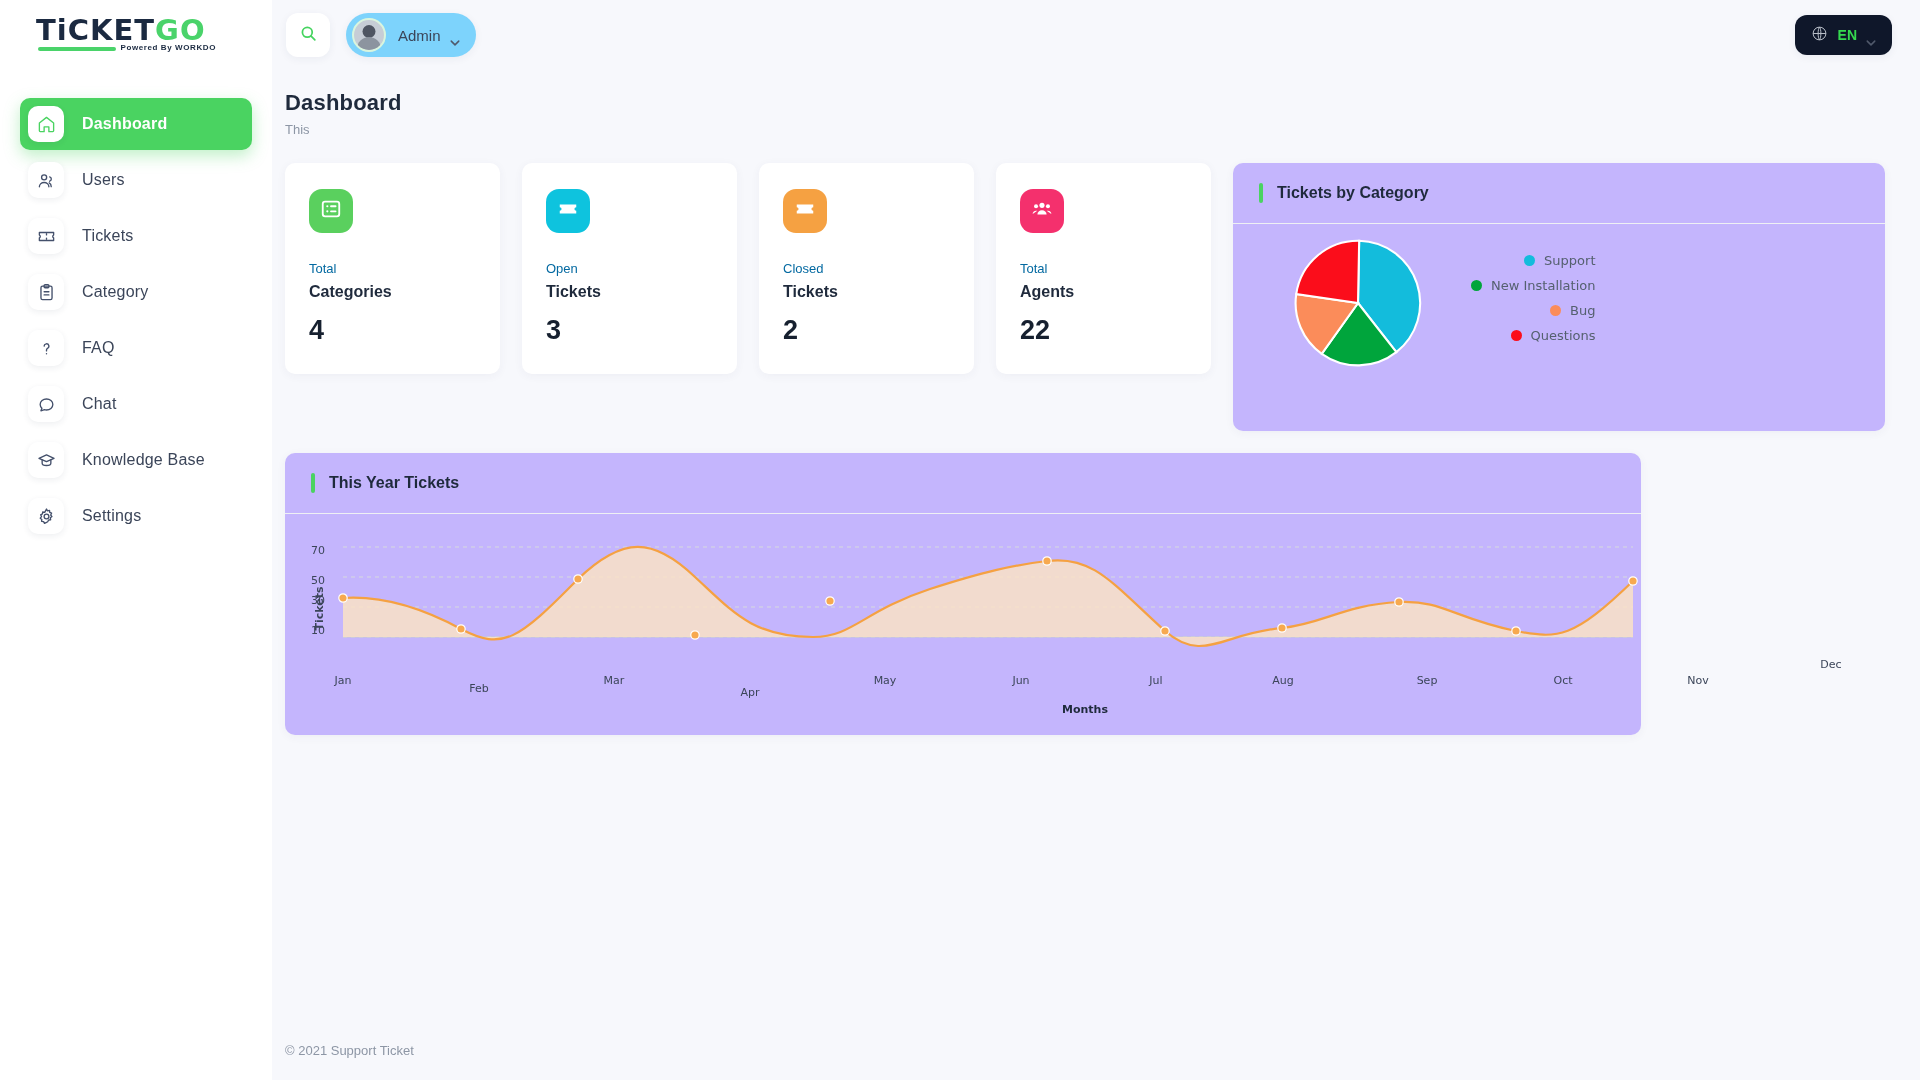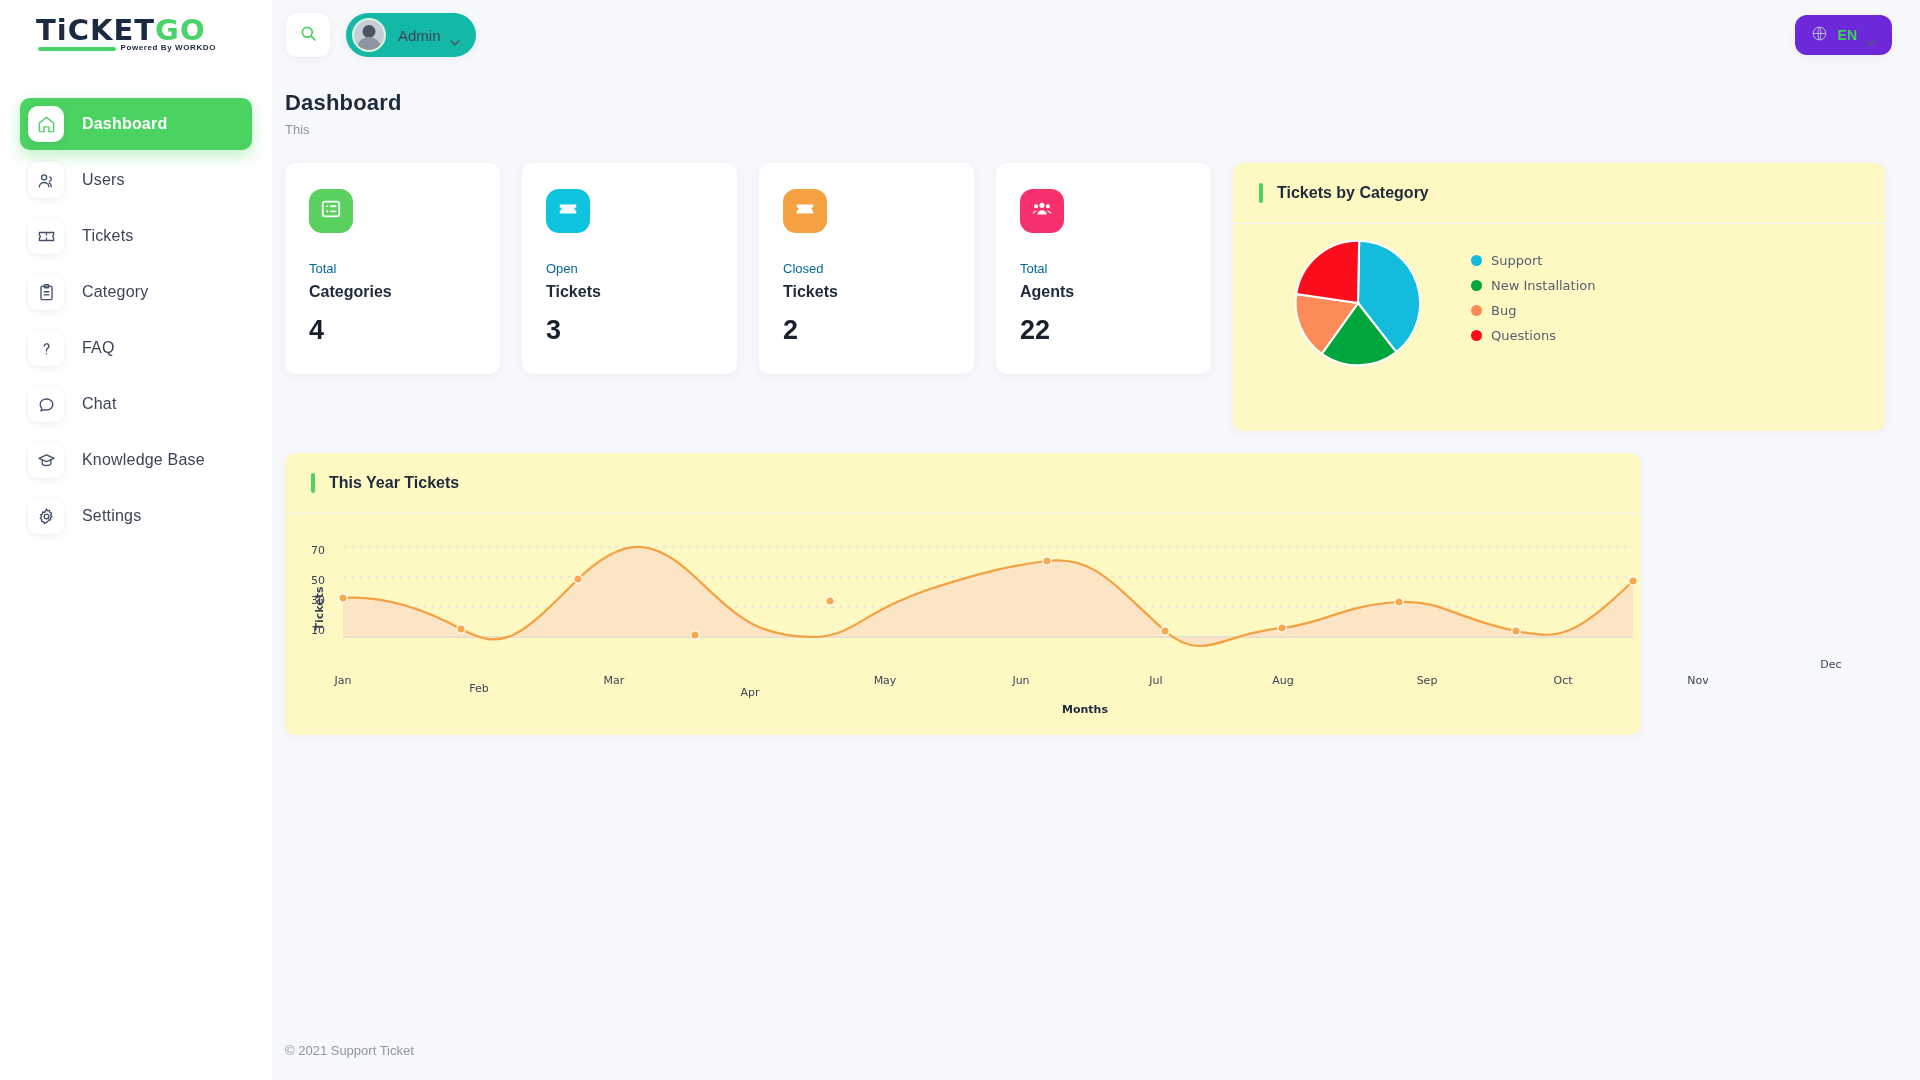--- a/index.html
+++ b/index.html
@@ -60,38 +60,38 @@
     position: absolute; left: 272px; top: 0; right: 0; height: 70px;
     display: flex; align-items: center; padding: 0 28px 0 14px;
   }
   .icon-btn {
     width: 44px; height: 44px; border-radius: 12px; background: #fff;
     display: flex; align-items: center; justify-content: center;
     box-shadow: 0 2px 8px rgba(40,50,80,.06); cursor: pointer; border: none;
   }
   .icon-btn svg { width: 19px; height: 19px; stroke: #45d45f; fill: none; stroke-width: 2.2; }
   .user-chip {
-    margin-left: 16px; height: 44px; border-radius: 24px; background: #14b8a6;
+    margin-left: 16px; height: 44px; border-radius: 24px; background: #7dd3fc;
     display: flex; align-items: center; padding: 0 16px 0 6px;
     box-shadow: 0 2px 8px rgba(40,50,80,.06); cursor: pointer;
   }
   .avatar {
     width: 34px; height: 34px; border-radius: 50%; overflow: hidden;
     background: #c6cdd6; border: 2px solid #d9f5de; position: relative; flex: none;
   }
   .avatar .head { position:absolute; left:50%; top:5px; width:13px; height:13px;
     border-radius:50%; background:#4e5562; transform:translateX(-50%); }
   .avatar .body { position:absolute; left:50%; bottom:-3px; width:24px; height:16px;
     border-radius:12px 12px 0 0; background:#8c949f; transform:translateX(-50%); }
   .user-name { margin-left: 12px; font-size: 15px; color: #3b4559; }
   .chev { margin-left: 9px; width: 10px; height: 6px; }
   .chev svg { width: 10px; height: 6px; stroke: #50596b; stroke-width: 2; fill: none; }
   .spacer { flex: 1; }
   .lang-chip {
-    height: 40px; border-radius: 12px; background: #6d28d9; display: flex;
+    height: 40px; border-radius: 12px; background: #0f172a; display: flex;
     align-items: center; padding: 0 16px; box-shadow: 0 2px 8px rgba(40,50,80,.06);
     cursor: pointer;
   }
   .globe svg { width: 17px; height: 17px; stroke: #b9bfc9; fill: none; stroke-width: 1.4; }
   .lang-code { margin-left: 10px; font-size: 14px; color: #35d94f; font-weight: bold; }
 
   
   .main { position: absolute; left: 272px; top: 70px; right: 0; bottom: 0; padding: 20px 28px 0 13px; }
   .page-title { font-size: 22px; color: #1f2a3c; font-weight: bold; letter-spacing: .2px; }
   .breadcrumb { margin-top: 6px; font-size: 13px; color: #8d96a5; }
@@ -105,30 +105,30 @@
   .stat-icon {
     width: 44px; height: 44px; border-radius: 13px;
     display: flex; align-items: center; justify-content: center;
   }
   .stat-icon svg { width: 22px; height: 22px; fill: #fff; }
   .stat-sub { margin-top: 28px; font-size: 13px; color: #0369a1; }
   .stat-name { margin-top: 7px; font-size: 16px; color: #1f2a3c; font-weight: bold; }
   .stat-value { margin-top: 14px; font-size: 27px; color: #16202f; font-weight: bold; }
 
   .card {
-    background: #fef9c3; border-radius: 10px; box-shadow: 0 2px 10px rgba(50,60,90,.05);
+    background: #c4b5fd; border-radius: 10px; box-shadow: 0 2px 10px rgba(50,60,90,.05);
   }
   .card-head { padding: 20px 26px; display: flex; align-items: center; border-bottom: 1px solid #eef0f4; }
   .accent-bar { width: 4px; height: 20px; background: #4ad361; border-radius: 2px; margin-right: 14px; }
   .card-title { font-size: 16px; color: #1f2a3c; font-weight: bold; }
 
   .pie-card { width: 652px; height: 268px; }
   .pie-body { display: flex; align-items: center; padding: 14px 0 0 60px; }
   .legend { margin-left: 48px; }
-  .legend-item { display: flex; align-items: center; margin-bottom: 10px; }
+  .legend-item { display: flex; align-items: center; margin-bottom: 10px; justify-content: flex-end; }
   .legend-dot { width: 11px; height: 11px; border-radius: 50%; flex: none; }
   .legend-text { margin-left: 9px; font-size: 13px; color: #55606f; font-family: "DejaVu Sans", sans-serif; }
 
   .line-card { margin-top: 22px; width: 1356px; height: 282px; }
   .chart-area { position: relative; height: 215px; padding: 20px 0 0 0; }
 
   .axis-y-title {
     position: absolute; left: 12px; top: 88px; font-size: 11px; font-weight: bold;
     color: #3b4559; transform: rotate(-90deg); transform-origin: center;
     font-family: "DejaVu Sans", sans-serif;

